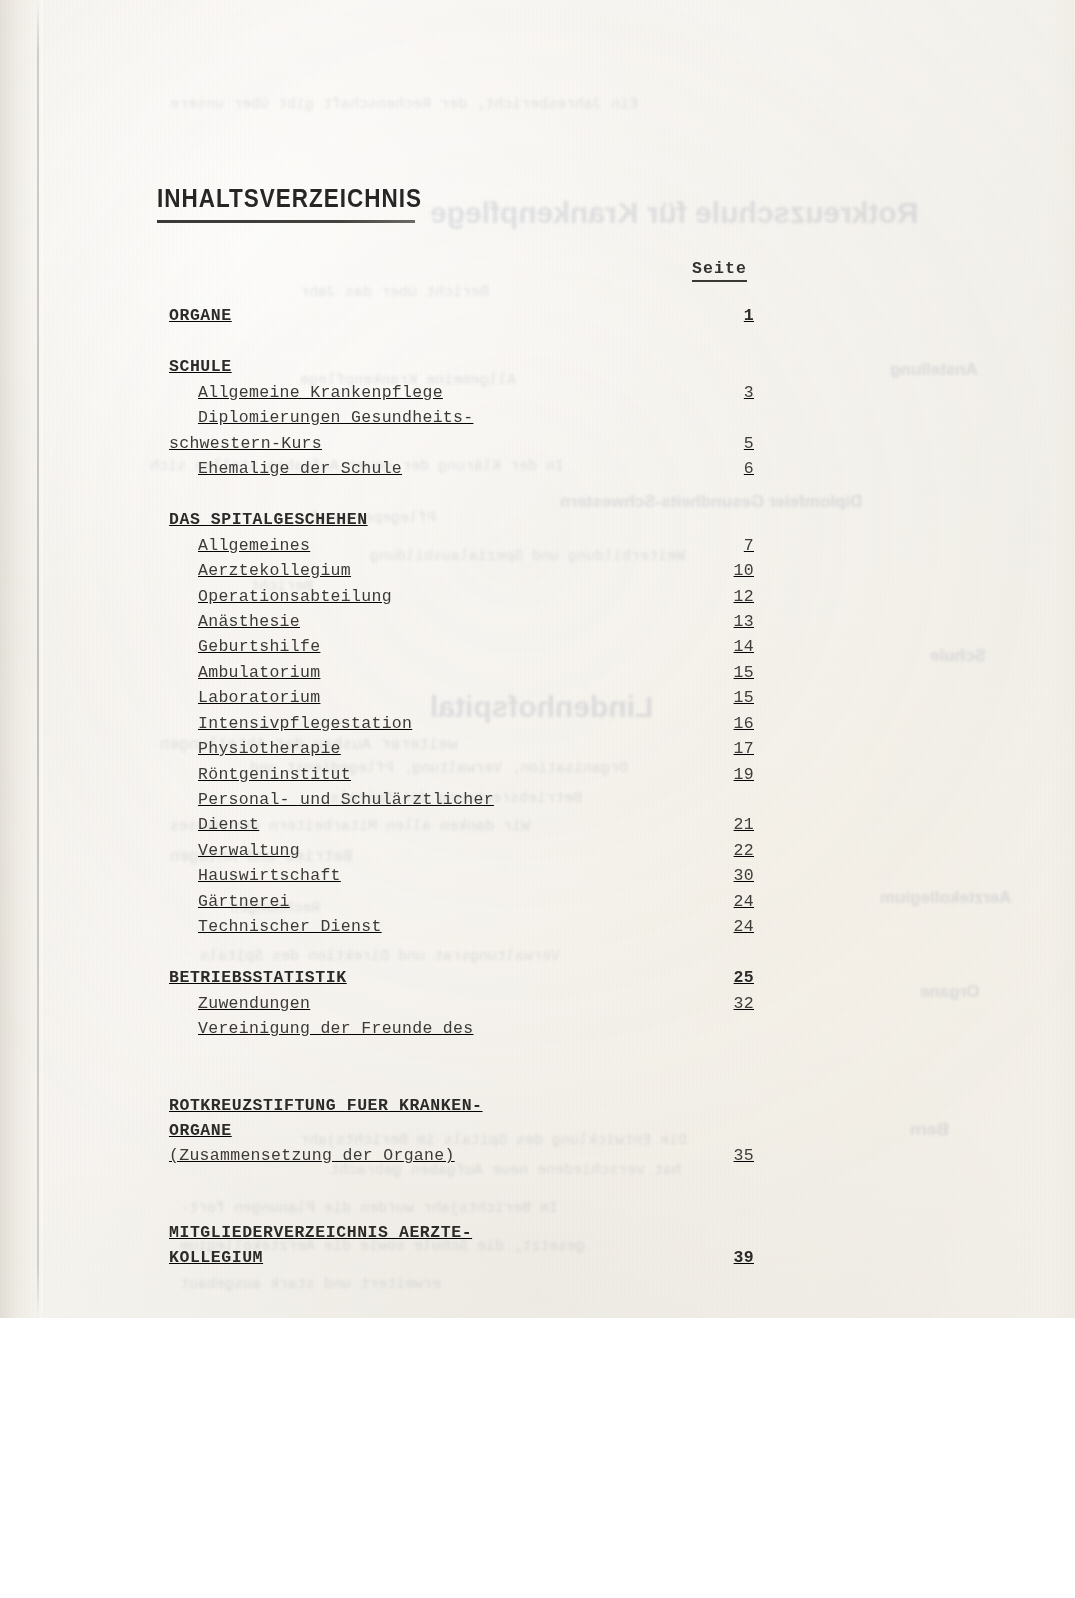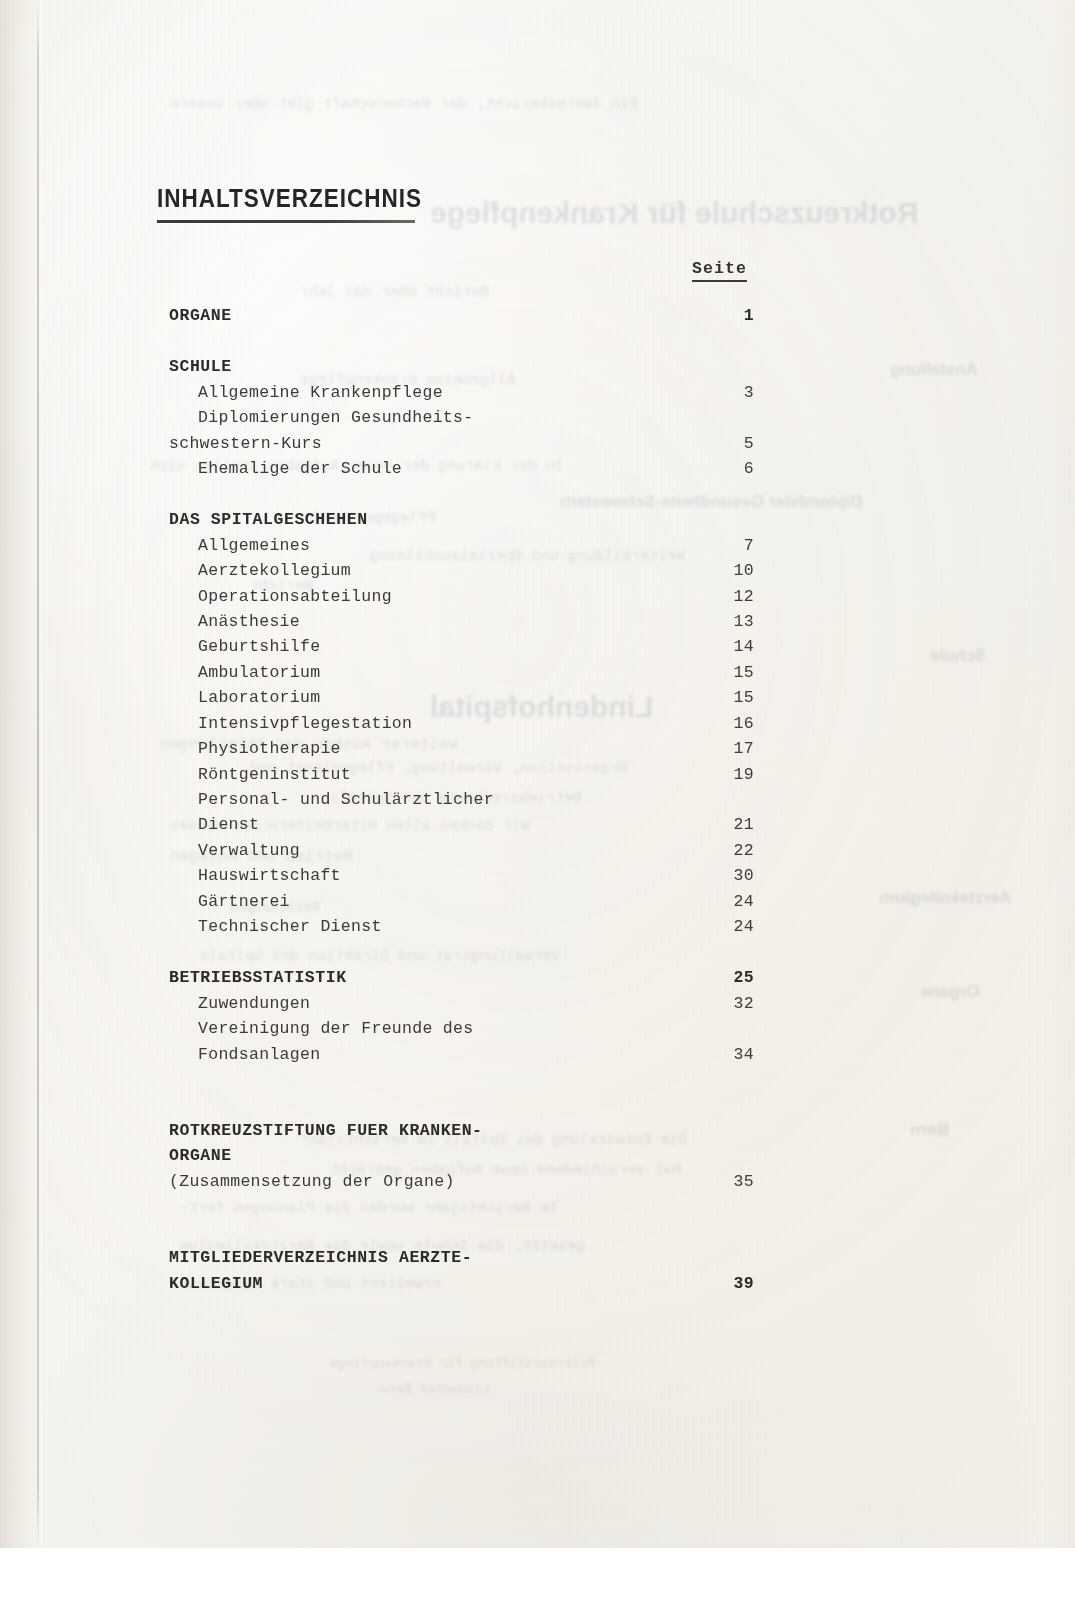--- a/index.html
+++ b/index.html
@@ -5,21 +5,21 @@
 <style>
   html, body {
     margin: 0;
     padding: 0;
     background: #ffffff;
   }
 
   .page {
     position: relative;
     width: 1075px;
-    height: 1548px;
+    height: 1318px;
     overflow: hidden;
     background: #14b8a6;
     font-family: "Liberation Mono", "DejaVu Sans Mono", monospace;
     -webkit-font-smoothing: antialiased;
   }
 
   
   .paper-base {
     position: absolute;
     inset: 0;
@@ -124,20 +124,21 @@
   .toc {
     margin-top: 36px;
     width: 585px;
     margin-left: 12px;
   }
   .row {
     display: flex;
     align-items: center;
     line-height: 25.4px;
     white-space: pre;
+    text-decoration: underline;
   }
   .row .label {
     flex: 1 1 auto;
     font-size: 16.5px;
     color: #3b3936;
     letter-spacing: 0.3px;
   }
   .row .pageno {
     flex: 0 0 64px;
     text-align: right;
@@ -277,21 +278,20 @@
           <div class="row ind"><div class="label">Personal- und Schulärztlicher</div><div class="pageno"></div></div>
           <div class="row ind"><div class="label">Dienst</div><div class="pageno">21</div></div>
           <div class="row ind"><div class="label">Verwaltung</div><div class="pageno">22</div></div>
           <div class="row ind"><div class="label">Hauswirtschaft</div><div class="pageno">30</div></div>
           <div class="row ind"><div class="label">Gärtnerei</div><div class="pageno">24</div></div>
           <div class="row ind"><div class="label">Technischer Dienst</div><div class="pageno">24</div></div>
           <div class="gap-m"></div>
           <div class="row sect"><div class="label">BETRIEBSSTATISTIK</div><div class="pageno">25</div></div>
           <div class="row ind"><div class="label">Zuwendungen</div><div class="pageno">32</div></div>
           <div class="row ind"><div class="label">Vereinigung der Freunde des</div><div class="pageno"></div></div>
-          <div class="row ind"><div class="label">Fondsanlagen</div><div class="pageno">34</div></div>
           <div class="gap-l"></div>
           <div class="row sect"><div class="label">ROTKREUZSTIFTUNG FUER KRANKEN-</div><div class="pageno"></div></div>
           <div class="row sect"><div class="label">ORGANE</div><div class="pageno"></div></div>
           <div class="row"><div class="label">(Zusammensetzung der Organe)</div><div class="pageno">35</div></div>
           <div class="gap-l"></div>
           <div class="row sect"><div class="label">MITGLIEDERVERZEICHNIS AERZTE-</div><div class="pageno"></div></div>
           <div class="row sect"><div class="label">KOLLEGIUM</div><div class="pageno">39</div></div>
         </div>
 
     </div>

